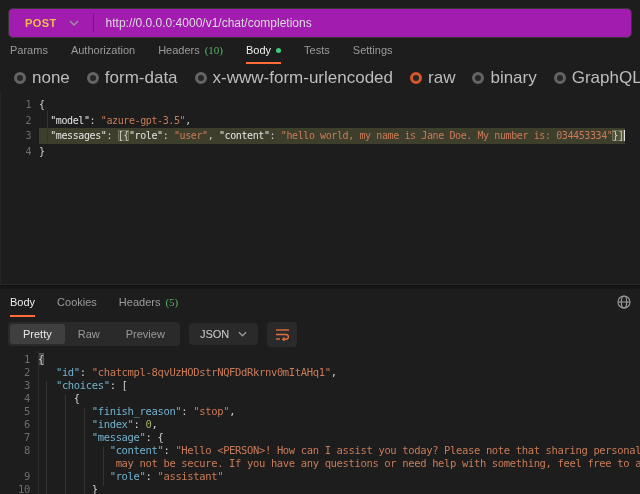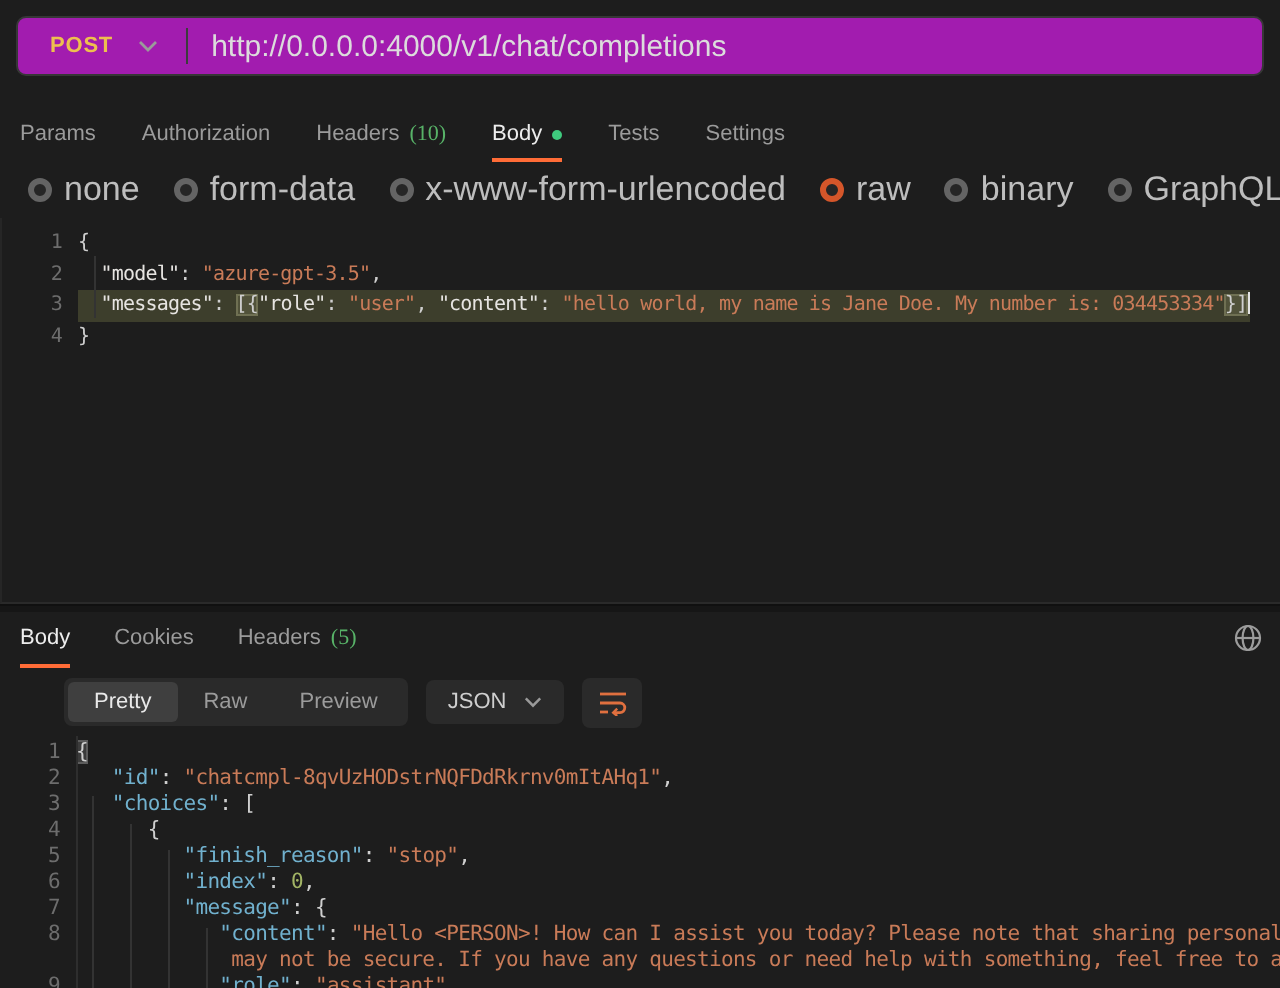--- a/index.html
+++ b/index.html
@@ -10,23 +10,23 @@
   html,body{margin:0;padding:0;background:#111;}
   .app{width:640px;height:494px;background:#1d1d1d;position:relative;overflow:hidden;
        font-family:"Liberation Sans",sans-serif;color:#ccc;box-sizing:border-box;}
   
   .url-row{margin:8px 8px 0 8px;height:30px;background:#a21caf;border:1px solid #373737;
            border-radius:5px;display:flex;align-items:center;box-sizing:border-box;}
   .method{color:var(--method-post);font-weight:bold;font-size:11px;letter-spacing:.4px;
           padding:0 12px 0 16px;cursor:pointer;}
   .method-chevron{margin-right:14px;display:flex;align-items:center;}
   .vsep{width:1px;height:18px;background:#3c3c3c;}
-  .url{padding-left:12px;font-size:15px;color:#dcdcdc;white-space:nowrap;}
-  
-  .req-tabs{display:flex;align-items:stretch;height:26px;padding:0 10px;gap:23px;margin-top:17px;}
+  .url{padding-left:12px;font-size:12px;color:#dcdcdc;white-space:nowrap;}
+  
+  .req-tabs{display:flex;align-items:stretch;height:26px;padding:0 10px;gap:23px;margin-top:0;}
   .tab{display:flex;align-items:center;gap:5px;font-size:11px;color:#9b9b9b;cursor:pointer;
        border-bottom:2px solid transparent;box-sizing:border-box;white-space:nowrap;}
   .tab.active{color:#ededed;border-bottom-color:var(--accent);}
   .tab .cnt{color:var(--count-green);font-family:Liberation Serif, serif;}
   .tab .dot{width:5px;height:5px;border-radius:50%;background:var(--dot-green);display:inline-block;}
   
   .radio-row{display:flex;align-items:center;height:28px;padding:0 14px;gap:17px;}
   .radio-item{display:flex;align-items:center;gap:6px;font-size:17px;color:#bdbdbd;cursor:pointer;white-space:nowrap;}
   .radio-circle{width:6px;height:6px;border-radius:50%;border:3px solid #646464;background:#262626;flex:none;}
   .radio-item.selected .radio-circle{border-color:#d4562a;}
@@ -49,21 +49,21 @@
   .ct .bm{background:#3b3b3b;box-shadow:0 0 0 1px #5c5c5c inset;}
   .cursor{display:inline-block;width:1.5px;height:11px;background:#e3e3e3;vertical-align:-2px;}
   .ig{position:absolute;width:1px;background:#333;}
   .gutter-sep{position:absolute;left:38px;top:0;bottom:0;width:1px;background:#2e2e2e;}
   
   .section-sep{height:4px;background:#161616;border-top:1px solid #101010;box-sizing:border-box;}
   
   .resp-tabs{display:flex;align-items:stretch;height:28px;padding:0 10px;gap:22px;position:relative;}
   .globe{position:absolute;right:9px;top:6px;cursor:pointer;}
   
-  .resp-toolbar{height:34px;display:flex;align-items:center;padding:0 8px;gap:9px;margin-left:24px;}
+  .resp-toolbar{height:34px;display:flex;align-items:center;padding:0 8px;gap:9px;}
   .seg-group{display:flex;background:#2a2a2a;border-radius:4px;padding:2px;}
   .seg{padding:4px 13px;font-size:11px;color:#9b9b9b;border-radius:3px;cursor:pointer;white-space:nowrap;}
   .seg.active{background:#3f3f3f;color:#e9e9e9;}
   .fmt-box{display:flex;align-items:center;gap:9px;background:#2a2a2a;border-radius:4px;
            padding:5px 11px;color:#cfcfcf;font-size:11px;cursor:pointer;}
   .wrap-btn{background:#2a2a2a;border-radius:4px;width:30px;height:25px;display:flex;
             align-items:center;justify-content:center;cursor:pointer;}
 </style>
 </head>
 <body>

